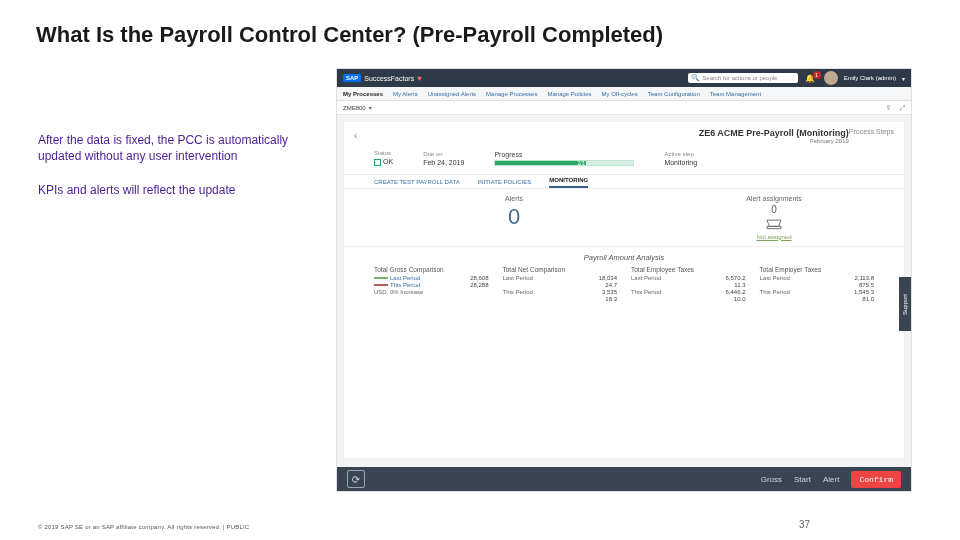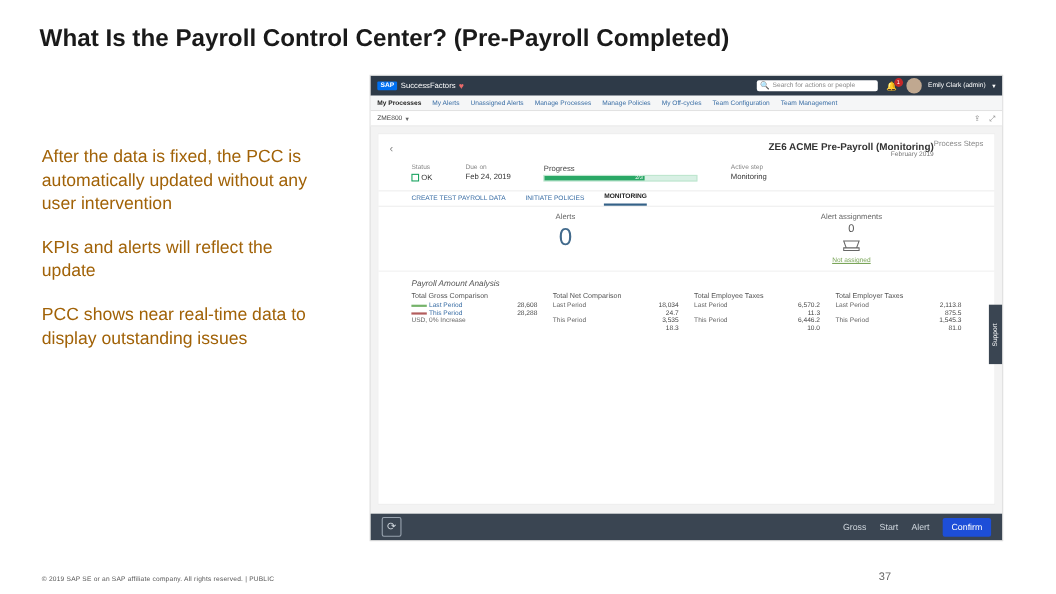--- a/index.html
+++ b/index.html
@@ -1,19 +1,19 @@
 <!DOCTYPE html>
 <html><head>
 <meta charset="utf-8">
 <style>
   * { box-sizing: border-box; margin: 0; padding: 0; }
   html, body { width: 960px; height: 540px; font-family: Arial, Helvetica, sans-serif; background:#fff; color:#222; }
   .slide { position: relative; width:828px; height:540px; }
   .title { position:absolute; top:22px; left:36px; font-size:22px; font-weight:700; color:#1a1a1a; }
-  .left-col { position:absolute; top:132px; left:38px; width:260px; font-size:16px; line-height:1.35; color:#a16207; }
+  .left-col { position:absolute; top:132px; left:38px; width:260px; font-size:12px; line-height:1.35; color:#4c1d95; }
   .left-col p { margin-bottom:18px; }
   .footer { position:absolute; bottom:10px; left:38px; font-size:6px; color:#555; letter-spacing:.2px; }
   .page-num { position:absolute; bottom:10px; right:18px; font-size:10px; color:#666; }
 
   .screenshot { position:absolute; top:68px; left:336px; width:576px; height:424px; background:#f3f3f3; border:1px solid #e0e0e0; font-size:7px; color:#444; }
   .ss-topbar { background:#2e3a48; height:18px; display:flex; align-items:center; gap:6px; padding:0 6px; }
   .brand { color:#fff; font-size:7px; display:flex; align-items:center; gap:3px; }
   .brand .sap { color:#fff; background:#0070f2; padding:1px 3px; border-radius:1px; font-weight:700; font-size:6px; }
   .heart-icon { color:#e96a6a; font-size:8px; }
   .topbar-spacer { flex:1; }
@@ -58,50 +58,49 @@
   .ss-monitoring { flex:1; display:flex; flex-direction:column; }
   .mon-row { display:flex; padding:6px 30px 6px 30px; gap:20px; border-bottom:1px solid #f1f1f1; }
   .mon-col { flex:1; display:flex; flex-direction:column; align-items:center; gap:2px; }
   .mon-head { font-size:7px; color:#666; align-self:center; }
   .big0 { font-size:22px; color:#426a8c; font-weight:300; }
   .small0 { font-size:10px; color:#555; }
   .tray-icon svg { width:20px; height:14px; }
   .not-assigned { font-size:6px; color:#7aa558; text-decoration:underline; }
 
   .mon-analysis { padding:6px 30px 6px 30px; }
-  .ana-head { font-size:7.5px; color:#555; font-style:italic; margin-bottom:4px; }
+  .ana-head { font-size:7.5px; color:#555; font-style:italic; margin-bottom:4px;text-align:center; }
   .ana-grid { display:flex; gap:14px; }
   .ana-col { flex:1; }
   .ana-label { font-size:6.5px; color:#555; margin-bottom:2px; }
   .ana-line { display:flex; justify-content:space-between; font-size:6px; margin-bottom:1px; }
   .ana-line .name { color:#3a6ea5; display:flex; align-items:center; gap:2px; }
   .ana-line .name.plain { color:#666; }
   .ana-foot { font-size:6px; color:#666; }
   .swatch { width:14px; height:2px; display:inline-block; }
   .sw-green { background:#75b36a; }
   .sw-red { background:#b35d5d; }
 
   .ss-bottombar { position:absolute; bottom:0; left:0; right:0; height:24px; background:#3a4552; display:flex; align-items:center; padding:0 10px; gap:12px; }
   .refresh-btn { width:18px; height:18px; border:1px solid #98a3af; color:#cfd6dd; border-radius:2px; display:flex; align-items:center; justify-content:center; font-size:10px; }
   .bb-spacer { flex:1; }
   .bb-link { color:#cfd6dd; font-size:8px; }
-  .bb-confirm { background:#1d4ed8; color:#fff; font-size:8px; padding:4px 8px; border-radius:2px; }
+  .bb-confirm { background:#ef4444; color:#fff; font-size:8px; padding:4px 8px; border-radius:2px;font-family:Liberation Mono, monospace; }
 
   .support-tab { position:absolute; right:0; top:208px; width:12px; height:54px; background:#3a4552; color:#fff; font-size:6px; display:flex; align-items:center; justify-content:center; writing-mode:vertical-rl; transform:rotate(180deg); }
 </style>
 </head>
 <body>
 
 <div class="slide">
   <div class="title">What Is the Payroll Control Center? (Pre-Payroll Completed)</div>
 
   <div class="left-col">
     <p>After the data is fixed, the PCC is automatically updated without any user intervention</p>
     <p>KPIs and alerts will reflect the update</p>
-    <p>PCC shows near real-time data to display outstanding issues</p>
   </div>
 
   <div class="footer">© 2019 SAP SE or an SAP affiliate company. All rights reserved.   |   PUBLIC</div>
   <div class="page-num">37</div>
 
   <div class="screenshot">
 
     <div class="ss-topbar">
       <div class="brand">
         <span class="sap">SAP</span>

